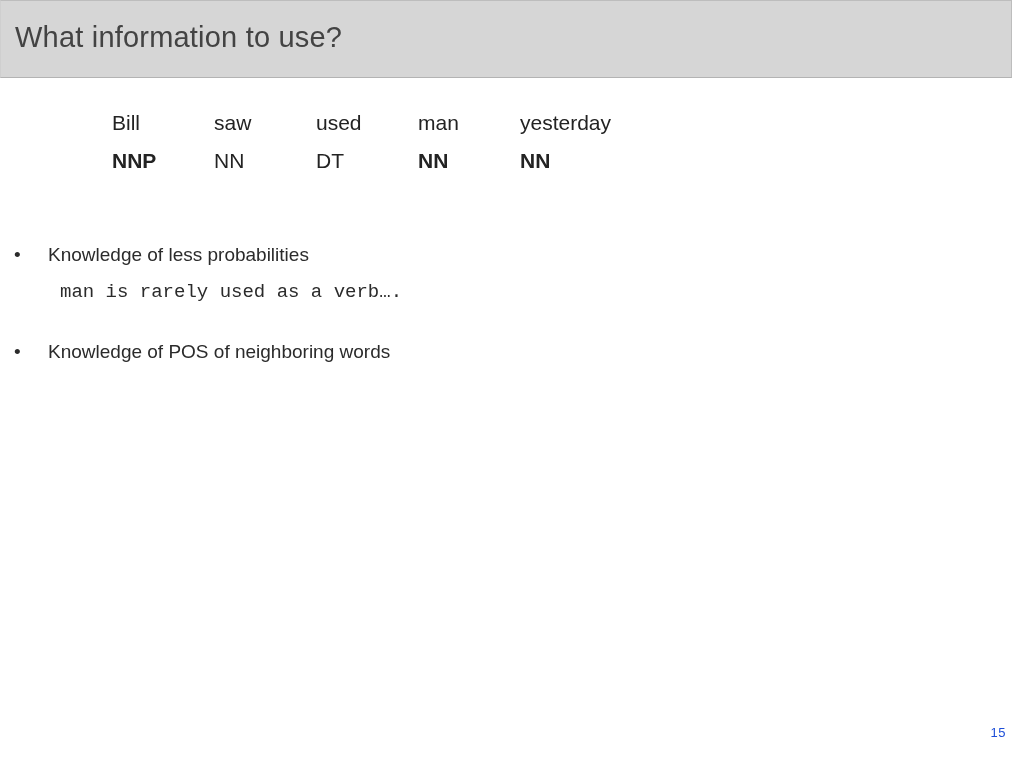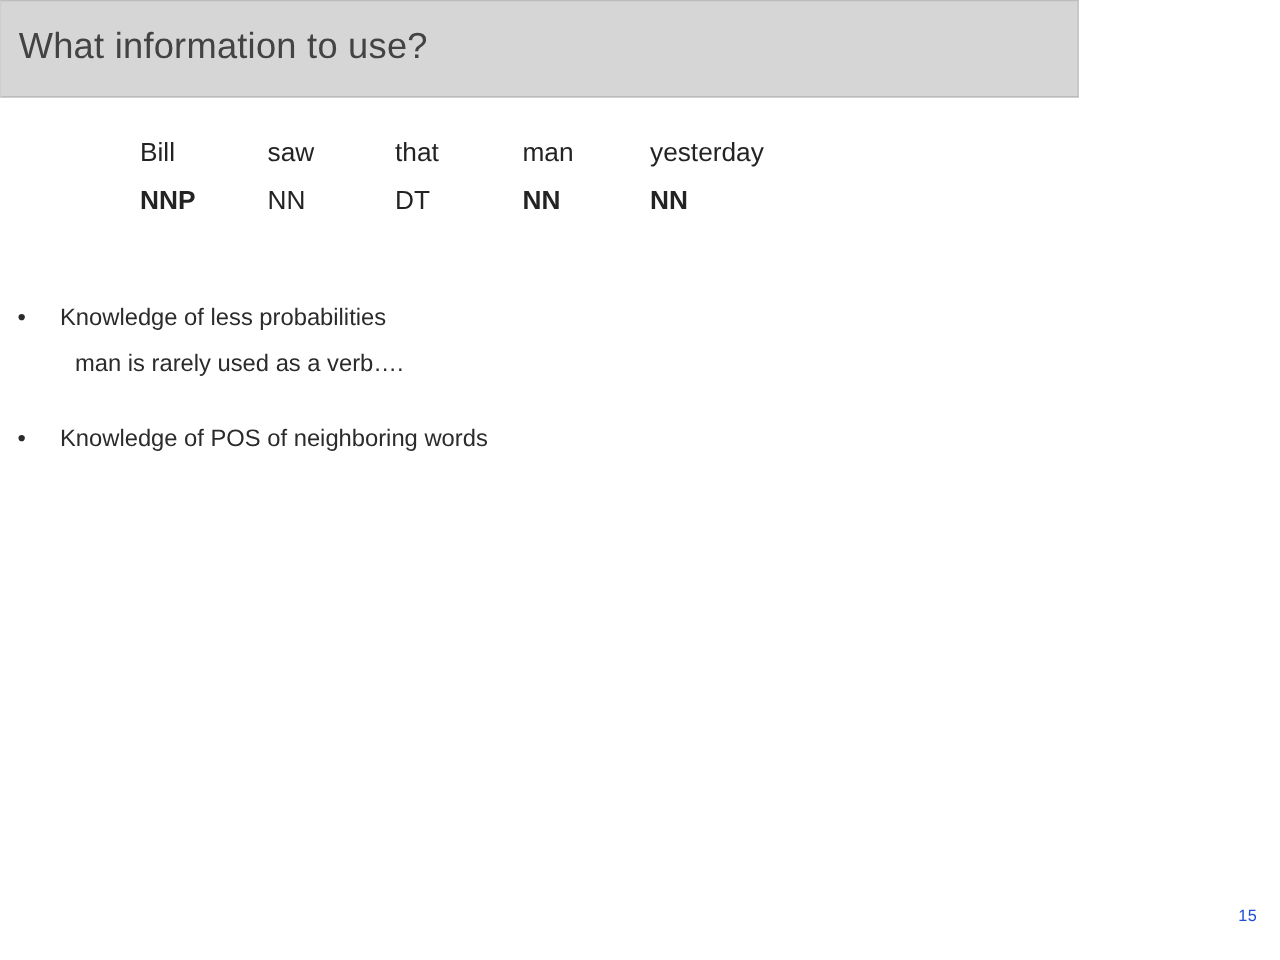--- a/index.html
+++ b/index.html
@@ -14,21 +14,21 @@
     color: #2b2b2b;
     overflow: hidden;
     position: relative;
   }
 
   
   .slide-header {
     position: absolute;
     left: 0;
     top: 0;
-    width: 863px;
+    width: 1012px;
     height: 78px;
     box-sizing: border-box;
     background: #d6d6d6;
     border-top: 1px solid #bdbdbd;
     border-bottom: 1px solid #b3b3b3;
     border-right: 1px solid #bdbdbd;
     border-left: 1px solid #cfcfcf;
   }
   .slide-title {
     position: absolute;
@@ -89,20 +89,21 @@
     line-height: 22px;
     color: #2b2b2b;
   }
   .bullet-sub {
     padding-left: 60px;
     margin-top: 15px;
     font-size: 19px;
     line-height: 22px;
     color: #2b2b2b;
     white-space: nowrap;
+    font-family: Liberation Mono, monospace;
   }
 
   
   .page-number {
     position: absolute;
     right: 18px;
     bottom: 28px;
     font-size: 13px;
     color: #1d4ed8;
     letter-spacing: 0.5px;
@@ -113,21 +114,21 @@
 
 <div class="slide-header">
   <div class="slide-title">What information to use?</div>
 </div>
 
 <table class="pos-table">
   <tbody>
     <tr class="row-words">
       <td>Bill</td>
       <td>saw</td>
-      <td>that</td>
+      <td>used</td>
       <td>man</td>
       <td>yesterday</td>
     </tr>
     <tr class="row-tags-1">
       <td class="bold">NNP</td>
       <td>NN</td>
       <td>DT</td>
       <td class="bold">NN</td>
       <td class="bold">NN</td>
     </tr>

